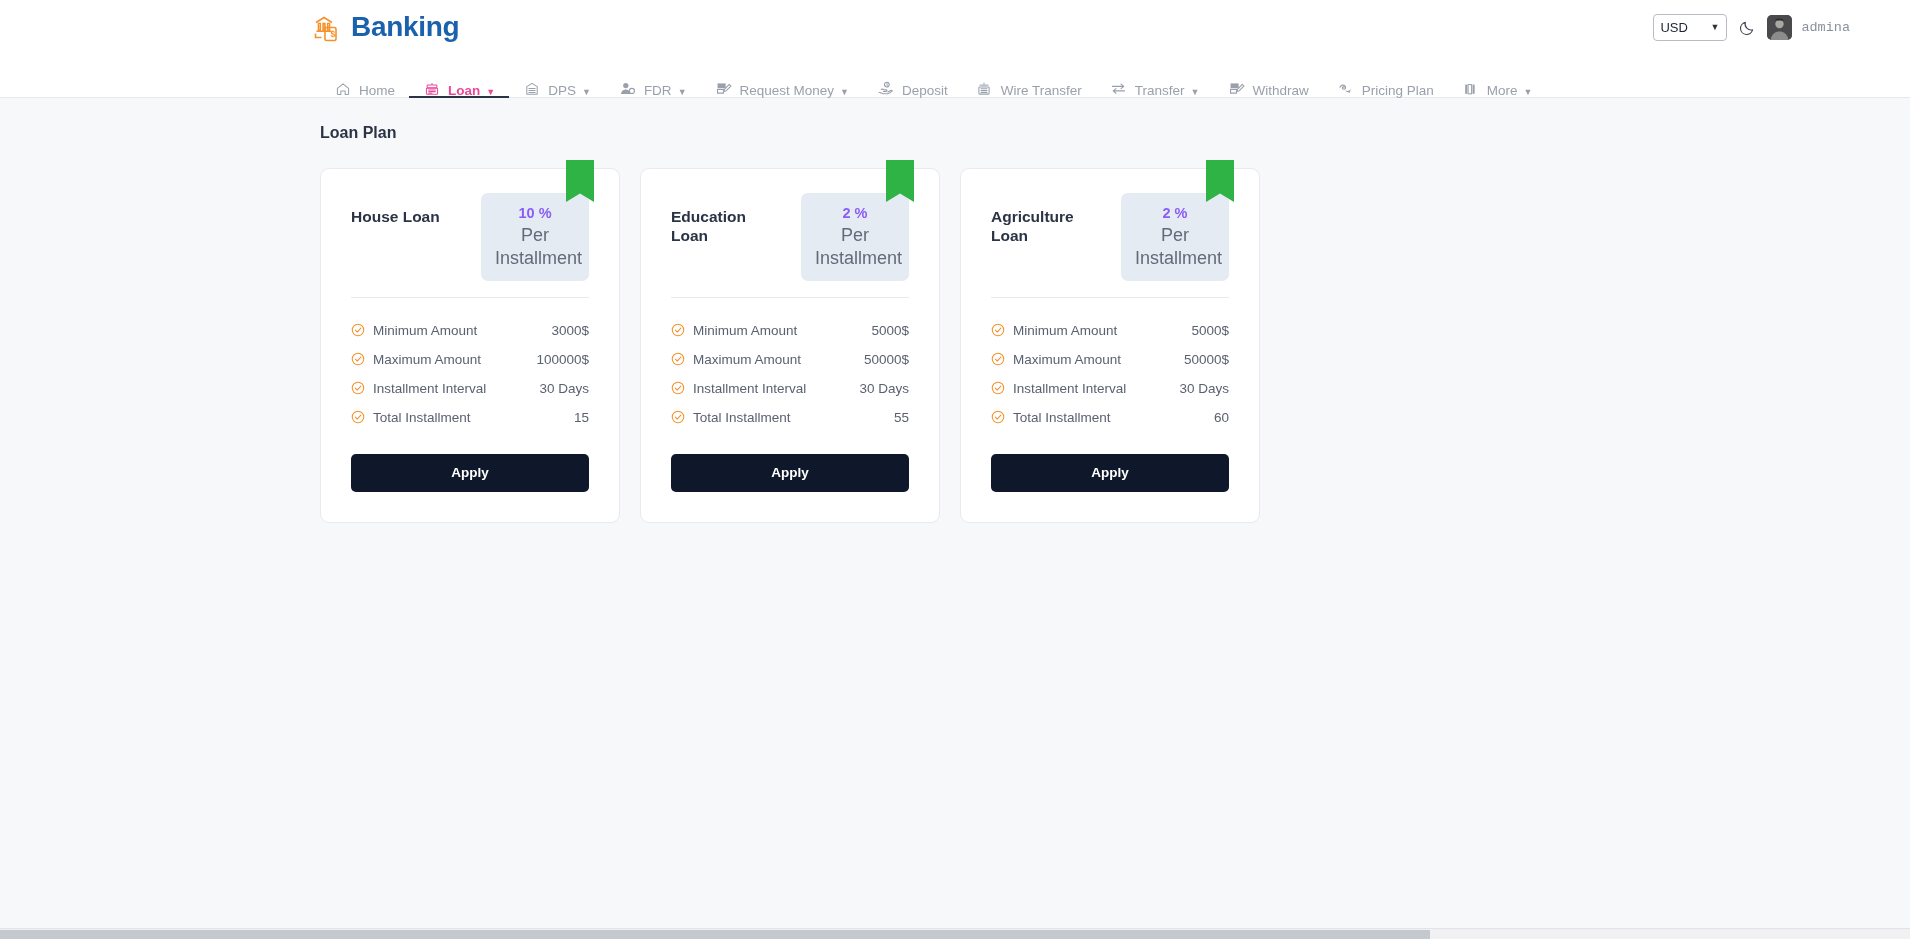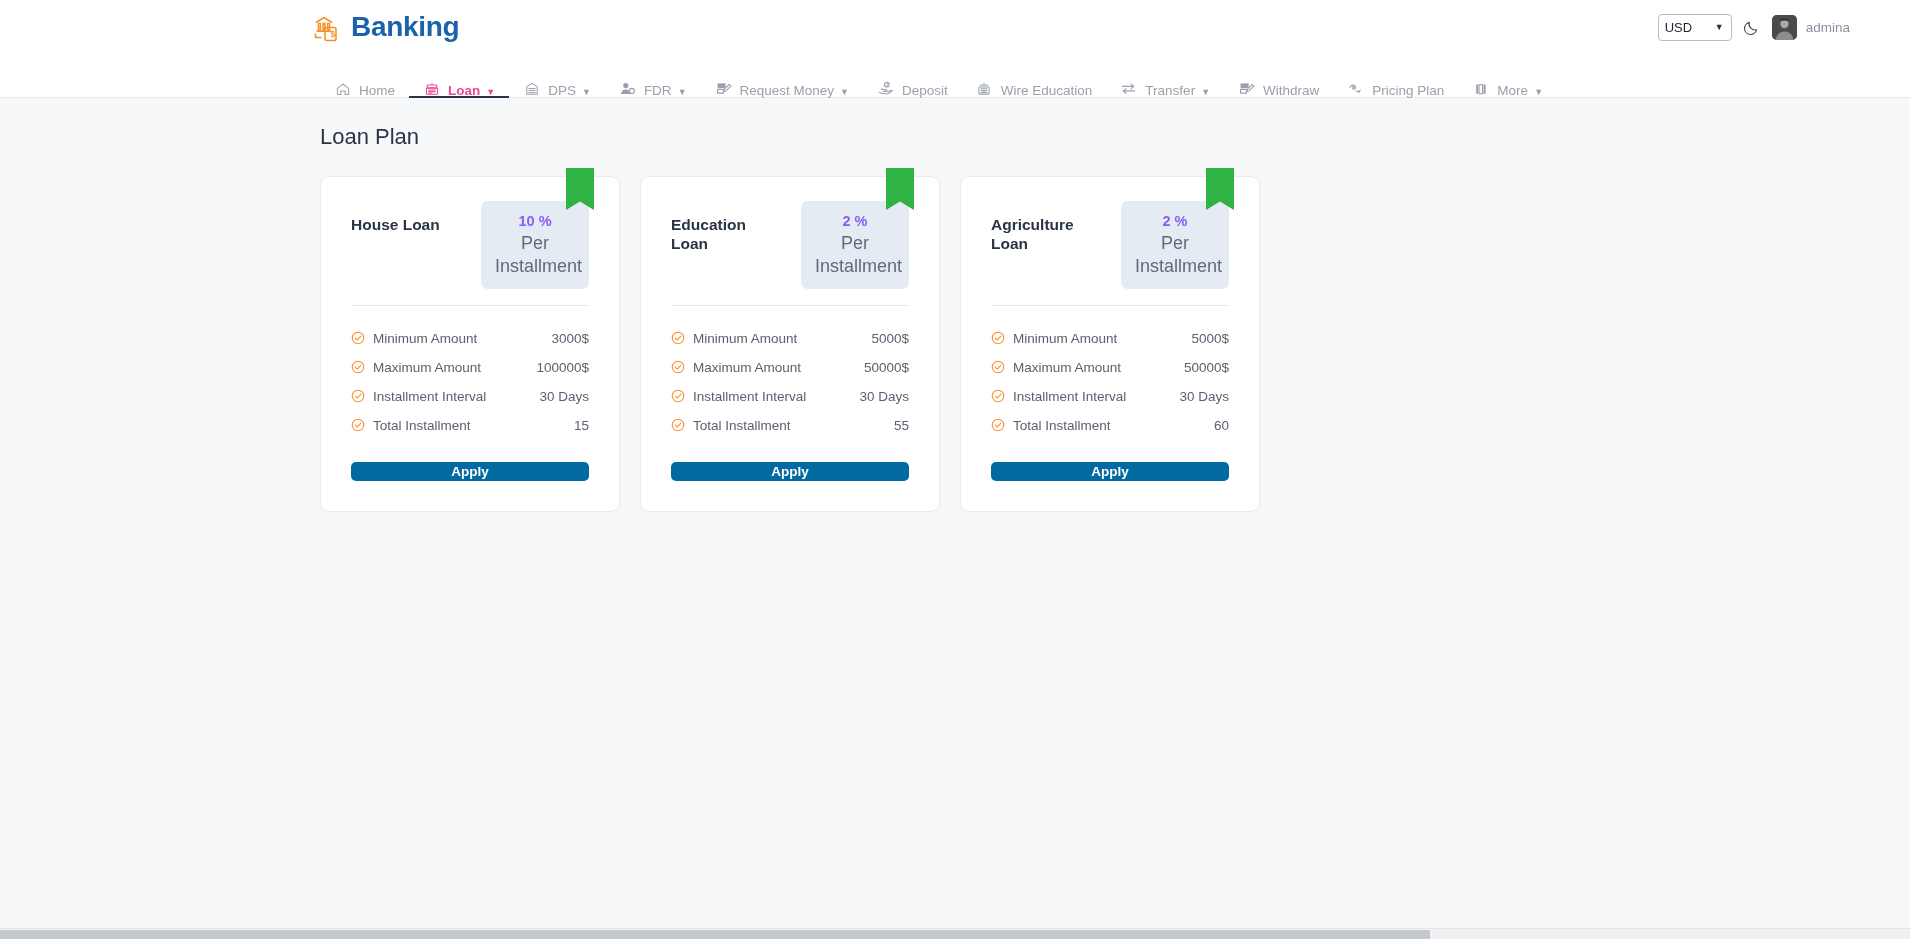--- a/index.html
+++ b/index.html
@@ -70,21 +70,21 @@
     cursor: pointer;
   }
   .user-chip { display: flex; align-items: center; gap: 9px; cursor: pointer; }
   .avatar {
     width: 25px; height: 25px;
     border-radius: 5px;
     overflow: hidden;
     display: block;
     background: #6d6d70;
   }
-  .username { font-size: 13.5px; color: #8b919c; }
+  .username { font-size: 13.5px; color: #8b919c; font-family: Liberation Mono, monospace; }
 
   
   .navbar {
     height: 44px;
     background: #ffffff;
     border-bottom: 1px solid #e6e8ec;
     display: flex;
     align-items: stretch;
     padding-left: 320px;
   }
@@ -109,23 +109,23 @@
     background: #2b3445;
   }
   .nav-ico { display: flex; align-items: center; justify-content: center; width: 17px; height: 17px; }
   .nav-ico svg { display: block; }
   .caret { font-size: 9px; line-height: 1; margin-left: -2px; }
 
   
   .page { padding: 26px 0 0 0; }
   .page-title {
     margin-left: 320px;
-    font-size: 22px;
+    font-size: 16px;
     color: #2b3445;
-    font-weight: normal;
+    font-weight: bold;
     margin-bottom: 26px;
   }
 
   .cards-row {
     display: flex;
     margin-left: 320px;
     gap: 0;
   }
 
   
@@ -192,24 +192,24 @@
     padding: 7px 0;
     font-size: 13.5px;
   }
   .feat-left { display: flex; align-items: center; gap: 8px; color: #5a6170; }
   .check-ico { width: 14px; height: 14px; display: block; flex: none; }
   .feat-val { margin-left: auto; color: #5a6170; }
   .apply-btn {
     display: block;
     width: 100%;
     margin-top: 22px;
-    height: 19px;
+    height: 38px;
     border: none;
     border-radius: 5px;
-    background: #0369a1;
+    background: #0f172a;
     color: #ffffff;
     font-family: "Liberation Sans", sans-serif;
     font-size: 13.5px;
     font-weight: bold;
     cursor: pointer;
   }
 
   
   .card.wide-title .card-title { max-width: 92px; }
 
@@ -364,21 +364,21 @@
     <span class="nav-ico">
       <svg width="16" height="16" viewBox="0 0 20 20">
           <g fill="none" stroke="currentColor" stroke-width="1.3">
             <path d="M10 2.2v2.4"></path>
             <path d="M4.5 5.2h11"></path>
             <rect x="3.6" y="7.4" width="12.8" height="9" rx="1"></rect>
             <path d="M5.8 9.6h8.4M5.8 12h8.4M5.8 14.2h8.4"></path>
           </g>
         </svg>
     </span>
-    <span class="nav-label">Wire Education</span>
+    <span class="nav-label">Wire Transfer</span>
   </div>
 
   <div class="nav-item">
     <span class="nav-ico">
       <svg width="17" height="17" viewBox="0 0 20 20">
           <g fill="none" stroke="currentColor" stroke-width="1.4" stroke-linecap="round" stroke-linejoin="round">
             <path d="M3 7.5h13M13 4.8 16.2 7.5 13 10.2"></path>
             <path d="M17 12.8H4M7 10.1 3.8 12.8 7 15.5"></path>
           </g>
         </svg>

